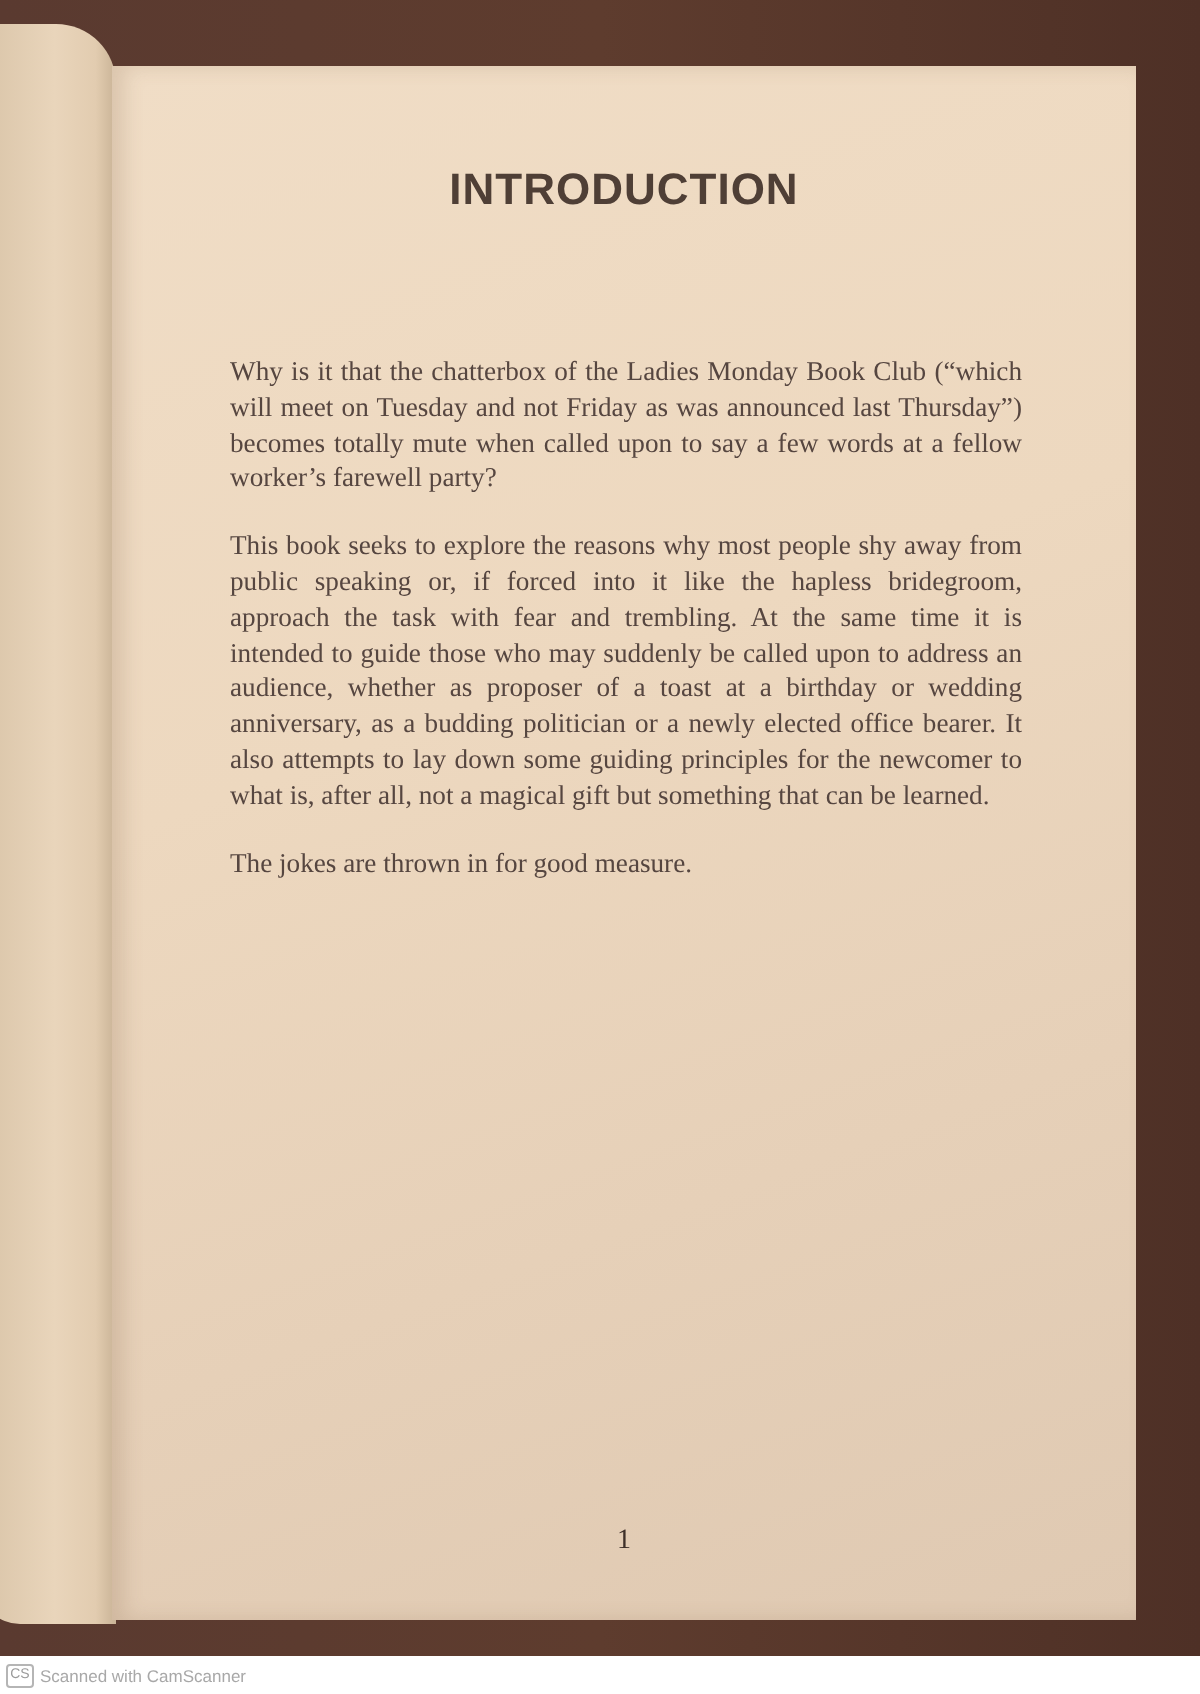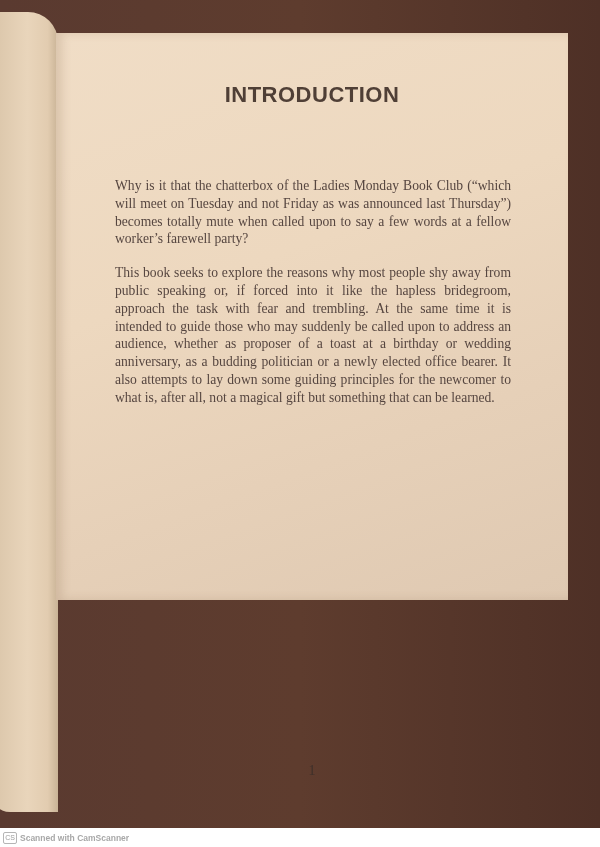--- a/index.html
+++ b/index.html
@@ -12,21 +12,21 @@
     position: absolute; left: 0; top: 0; width: 600px; height: 828px;
     background: linear-gradient(90deg, #5a3a30 0%, #5e3c2e 50%, #4e3026 100%);
     overflow: hidden;
   }
   .left-page {
     position: absolute; left: -10px; top: 12px; width: 68px; height: 800px;
     background: linear-gradient(90deg, #d9c4a8 0%, #e9d5bb 55%, #e2ccb0 85%, #c9b396 100%);
     border-radius: 0 30px 0 20px;
   }
   .right-page {
-    position: absolute; left: 56px; top: 33px; width: 512px; height: 567px;
+    position: absolute; left: 56px; top: 33px; width: 512px; height: 777px;
     background: linear-gradient(160deg, #f0ddc6 0%, #edd8bf 40%, #e6d0b8 70%, #dfc9b2 100%);
     box-shadow: inset 6px 0 10px rgba(120,90,60,0.18);
   }
   .title {
     position: absolute; left: 0; width: 100%; top: 49px;
     text-align: center;
     font-family: "Liberation Sans", sans-serif; font-weight: bold;
     font-size: 22px; letter-spacing: 0.5px; color: #4f3f36;
   }
   .body-text {
@@ -43,33 +43,34 @@
     position: absolute; left: 0; top: 828px; width: 600px; height: 19px;
     background: #ffffff; display: flex; align-items: center;
   }
   .cs-logo {
     margin-left: 3px; width: 12px; height: 10px; border: 1px solid #b5b5b5;
     border-radius: 2px; font-family: "Liberation Sans", sans-serif;
     font-size: 7px; line-height: 10px; text-align: center; color: #9a9a9a;
   }
   .footer-text {
     margin-left: 3px; font-family: "Liberation Sans", sans-serif;
-    font-size: 8.5px; color: #a8a8a8; font-weight: bold;
+    font-size: 8.5px; color: #a8a8a8;
   }
 </style>
 </head>
 <body>
 
 <div class="photo">
   <div class="left-page"></div>
   <div class="right-page">
     <div class="title">INTRODUCTION</div>
     <div class="body-text">
       <p>Why is it that the chatterbox of the Ladies Monday Book Club (“which will meet on Tuesday and not Friday as was announced last Thursday”) becomes totally mute when called upon to say a few words at a fellow worker’s farewell party?</p>
       <p>This book seeks to explore the reasons why most people shy away from public speaking or, if forced into it like the hapless bridegroom, approach the task with fear and trembling. At the same time it is intended to guide those who may suddenly be called upon to address an audience, whether as proposer of a toast at a birthday or wedding anniversary, as a budding politician or a newly elected office bearer. It also attempts to lay down some guiding principles for the newcomer to what is, after all, not a magical gift but something that can be learned.</p>
+      <p>The jokes are thrown in for good measure.</p>
     </div>
     <div class="page-number">1</div>
   </div>
 </div>
 
 <div class="footer">
   <div class="cs-logo">CS</div>
   <div class="footer-text">Scanned with CamScanner</div>
 </div>
 

